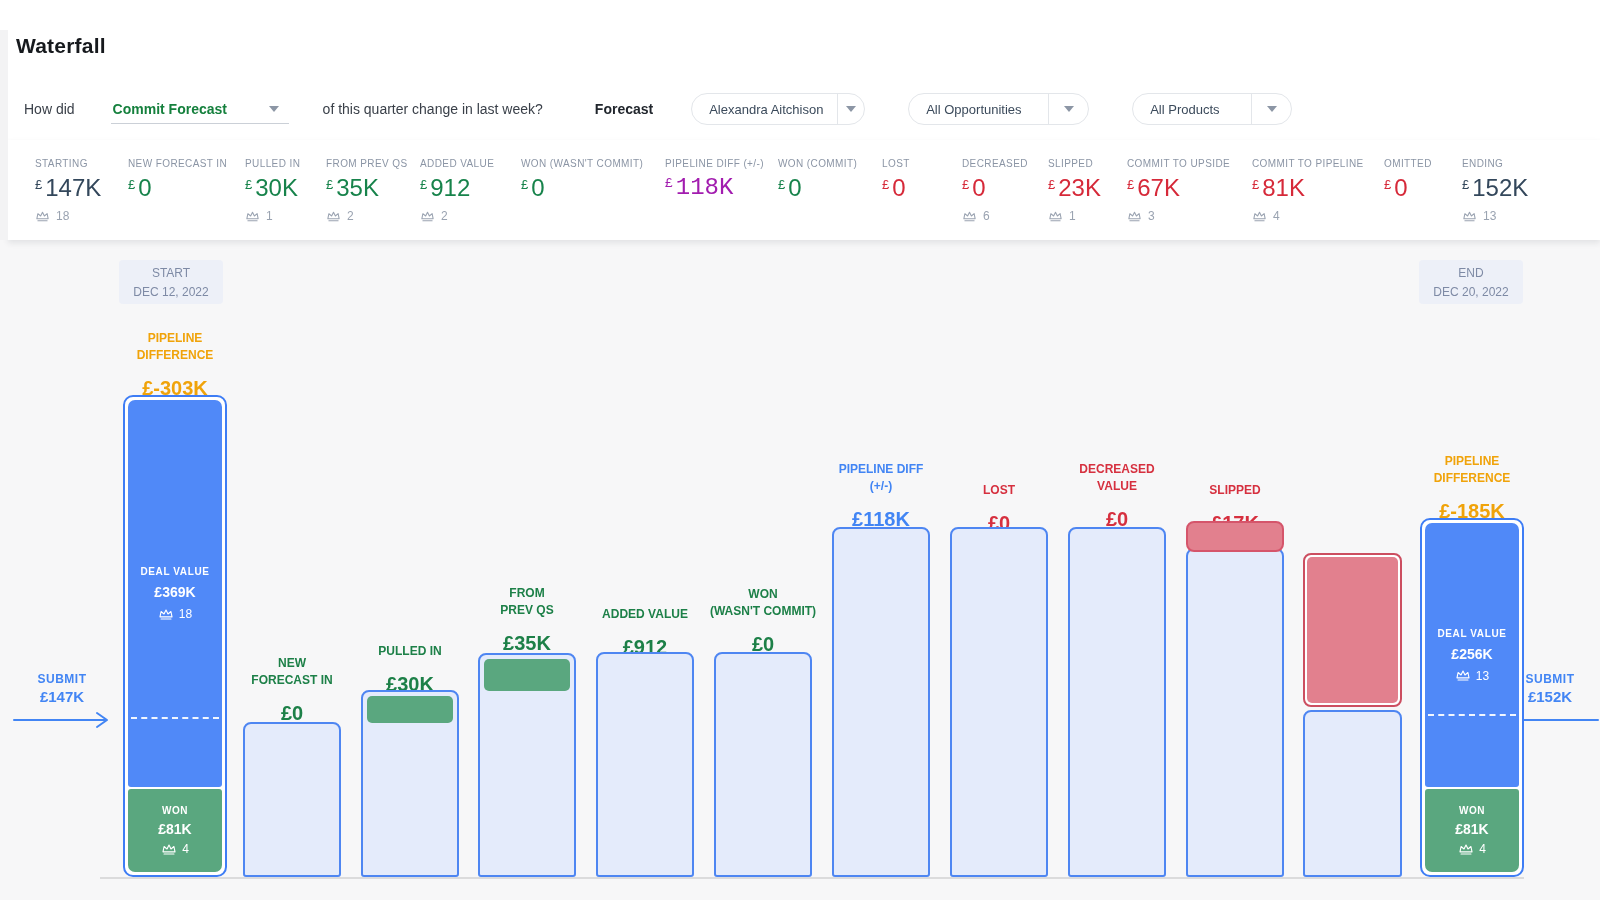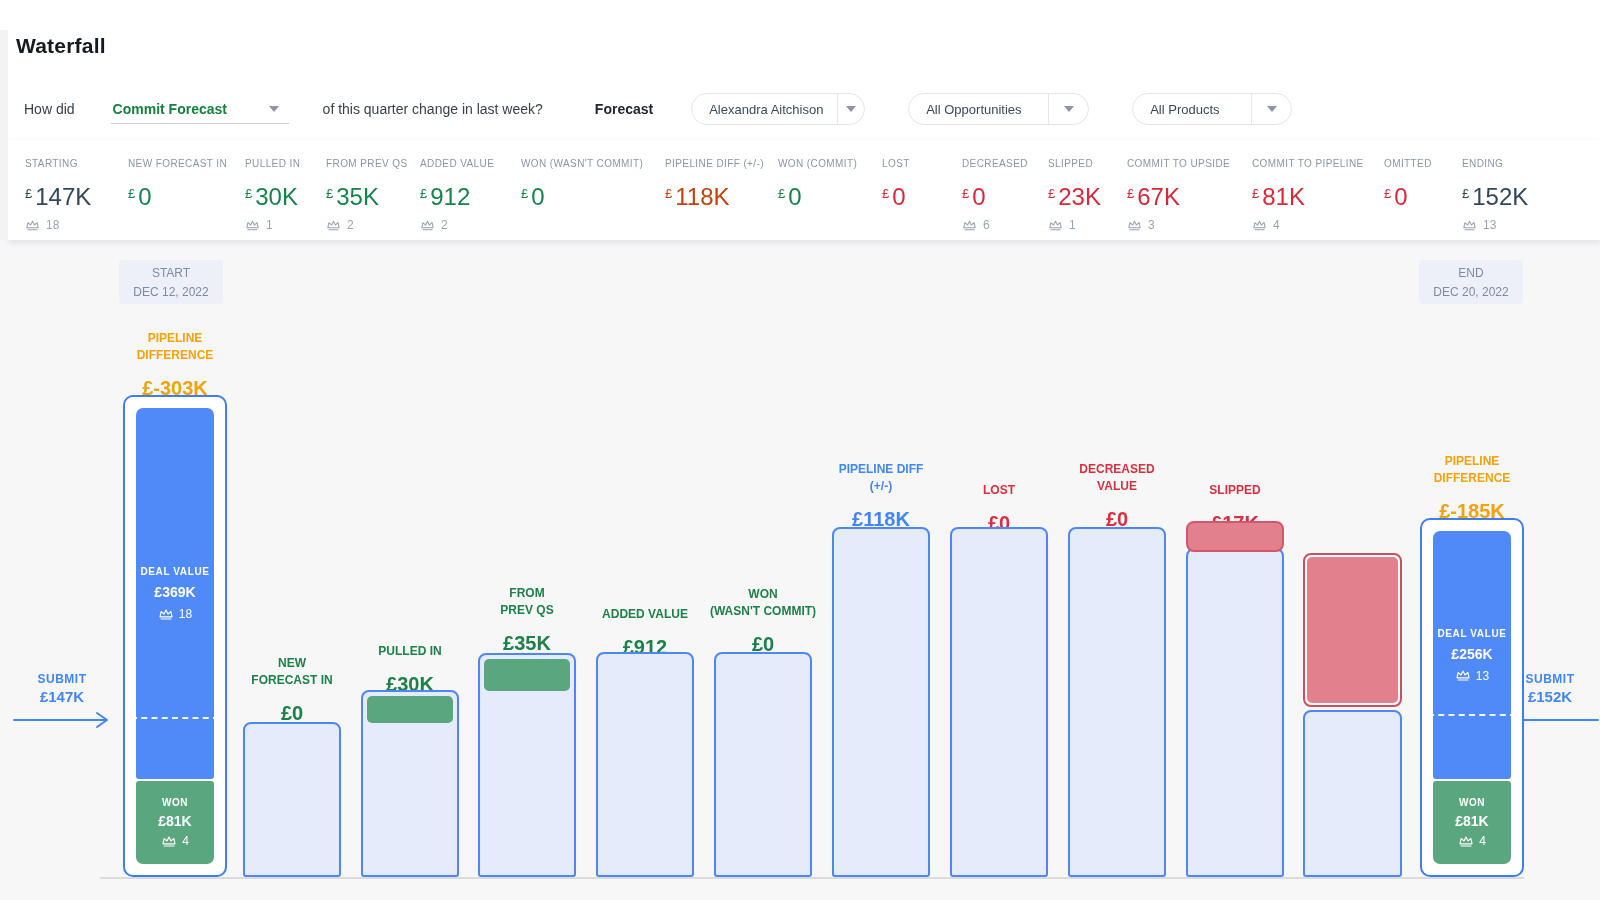--- a/index.html
+++ b/index.html
@@ -18,27 +18,27 @@
   .filters-label { font-size:14px; font-weight:700; color:#21262D; margin:0 18px 0 32px; }
   .pill { display:flex; align-items:center; height:32px; border:1px solid #E3E6EA; border-radius:16px; background:#fff; margin-right:23px; cursor:pointer; }
   .pill-text { font-size:13px; color:#3B4A5B; padding:0 14px 0 17px; flex:1; white-space:nowrap; }
   .pill-caret { width:40px; align-self:stretch; display:flex; align-items:center; justify-content:center; border-left:1px solid #E3E6EA; }
   .pill-caret .caret { margin:0; border-left-width:5px; border-right-width:5px; border-top-width:6px; }
 
   
   .stats-card { position:absolute; left:8px; top:140px; width:1592px; height:100px; background:#fff; box-shadow:0 3px 6px rgba(40,50,60,0.10); z-index:4; }
   .stat { position:absolute; top:18px; }
   .stat-label { font-size:10px; font-weight:400; letter-spacing:0.4px; color:#8B95A5; text-transform:uppercase; white-space:nowrap; }
-  .stat-value { margin-top:14px; font-size:24px; font-weight:400; white-space:nowrap; }
+  .stat-value { margin-top:5px; font-size:24px; font-weight:400; white-space:nowrap; }
   .stat-value .cur { font-size:13px; vertical-align:7px; margin-right:3px; }
   .stat-count { margin-top:7px; display:flex; align-items:center; gap:6px; color:#9AA3B1; font-size:12px; }
   .c-navy { color:#33475B; }
   .c-green { color:#17834B; }
   .c-red { color:#D62939; }
-  .c-blue { color:#c2410c; }
+  .c-blue { color:#a21caf;font-family:Liberation Mono, monospace; }
   .crown { width:15px; height:13px; display:block; }
 
   
   .chart { position:absolute; left:0; top:240px; width:1600px; height:660px; background:#F7F7F8; }
   .axis { position:absolute; left:100px; top:637px; width:1424px; height:2px; background:#DBDBDC; }
   .datebox { position:absolute; width:104px; height:44px; top:20px; background:#EDF0F8; border-radius:4px; text-align:center; color:#7E8AA5; font-size:12px; line-height:19px; padding-top:4px; }
 
   .bar-label { position:absolute; width:170px; text-align:center; font-size:12px; font-weight:600; line-height:17px; }
   .bar-label .val { font-size:20px; font-weight:700; margin-top:16px; }
   .lbl-green { color:#1D8048; }
@@ -46,21 +46,21 @@
   .lbl-darkred { color:#C22137; }
   .lbl-blue { color:#4285F4; }
   .lbl-orange { color:#F0A30A; }
 
   .bar-light { position:absolute; background:#E4EBFB; border:2px solid #4E86F2; border-radius:8px 8px 3px 3px; cursor:pointer; }
   .chip-green { position:absolute; left:4px; right:4px; top:4px; background:#5AA77F; border-radius:5px; }
   .chip-red { position:absolute; background:#E2808E; border:2px solid #D5556B; border-radius:8px; cursor:pointer; }
   .box-pink { position:absolute; background:#fff; border:2px solid #CC4E60; border-radius:8px; padding:2px; cursor:pointer; }
   .box-pink .fill { width:100%; height:100%; background:#E2808E; border-radius:5px; }
 
-  .bar-hi { position:absolute; background:#fff; border:2px solid #3E7DF5; border-radius:10px; padding:11px; display:flex; flex-direction:column; cursor:pointer; }
+  .bar-hi { position:absolute; background:#fff; border:2px solid #3E7DF5; border-radius:10px; padding:3px; display:flex; flex-direction:column; cursor:pointer; }
   .bar-hi .blue-fill { flex:1; background:#5089F8; border-radius:7px 7px 3px 3px; margin-bottom:2px; display:flex; flex-direction:column; align-items:center; justify-content:center; gap:7px; color:#fff; }
   .bar-hi .won-box { height:83px; background:#5AA77F; border-radius:3px 3px 7px 7px; display:flex; flex-direction:column; align-items:center; justify-content:center; gap:5px; color:#fff; }
   .seg-label { font-size:10px; font-weight:600; letter-spacing:0.6px; }
   .seg-value { font-size:14px; font-weight:700; }
   .seg-count { display:flex; align-items:center; gap:5px; font-size:12px; }
   .seg-count .crown { width:16px; height:13px; }
   .dash { position:absolute; left:6px; right:6px; border-top:2px dashed rgba(255,255,255,0.92); }
 
   .submit { position:absolute; width:108px; text-align:center; color:#4285F4; }
   .submit .s1 { font-size:12px; font-weight:700; letter-spacing:0.5px; }
@@ -107,21 +107,21 @@
         <span class="pill-text">All Products</span>
         <span class="pill-caret">
             <span class="caret"></span>
           </span>
       </div>
     </div>
   </div>
   <div class="left-gutter"></div>
 
   <div class="stats-card">
-    <div class="stat" style="left:17px">
+    <div class="stat" style="left:27px">
       <div class="stat-label">STARTING</div>
       <div class="stat-value c-navy"><span class="cur">£</span><span>147K</span></div>
       <div class="stat-count">
           <svg class="crown" viewBox="0 0 24 18">
             <use href="#crown-shape"></use>
           </svg>
           <span>18</span>
         </div>
     </div>
     <div class="stat" style="left:120px">

